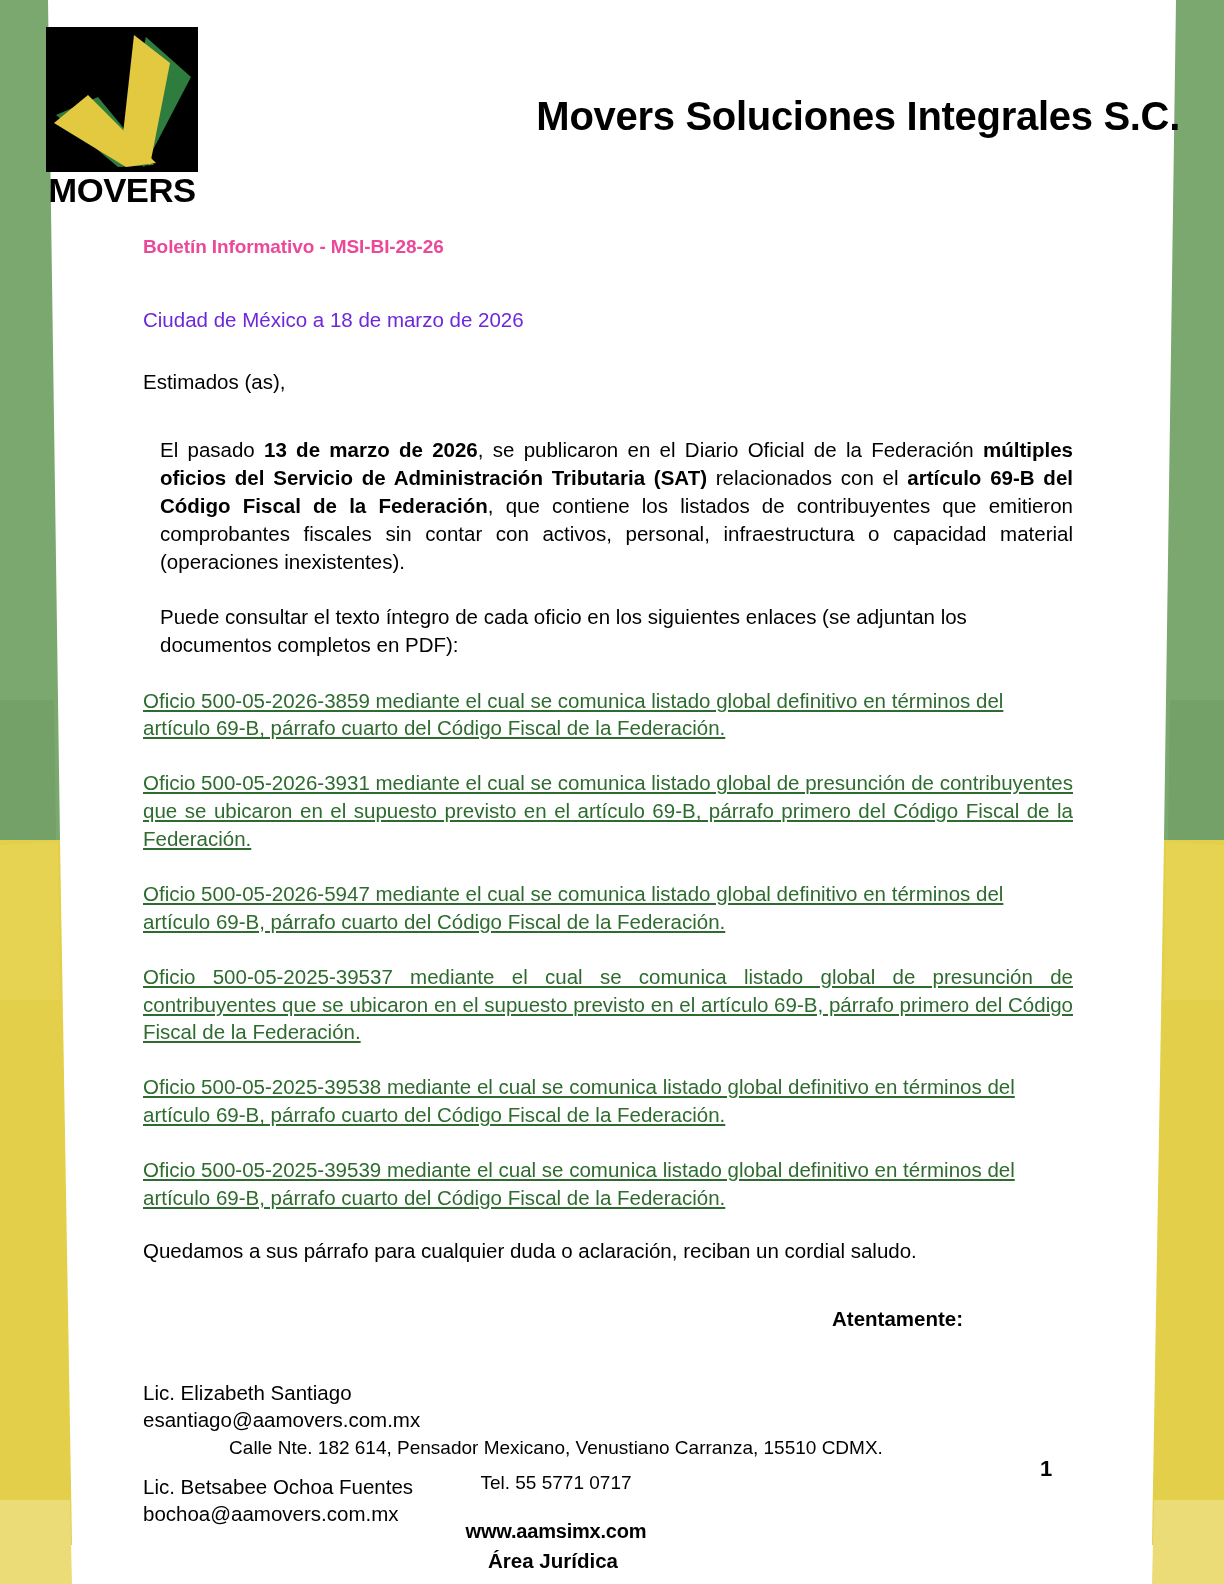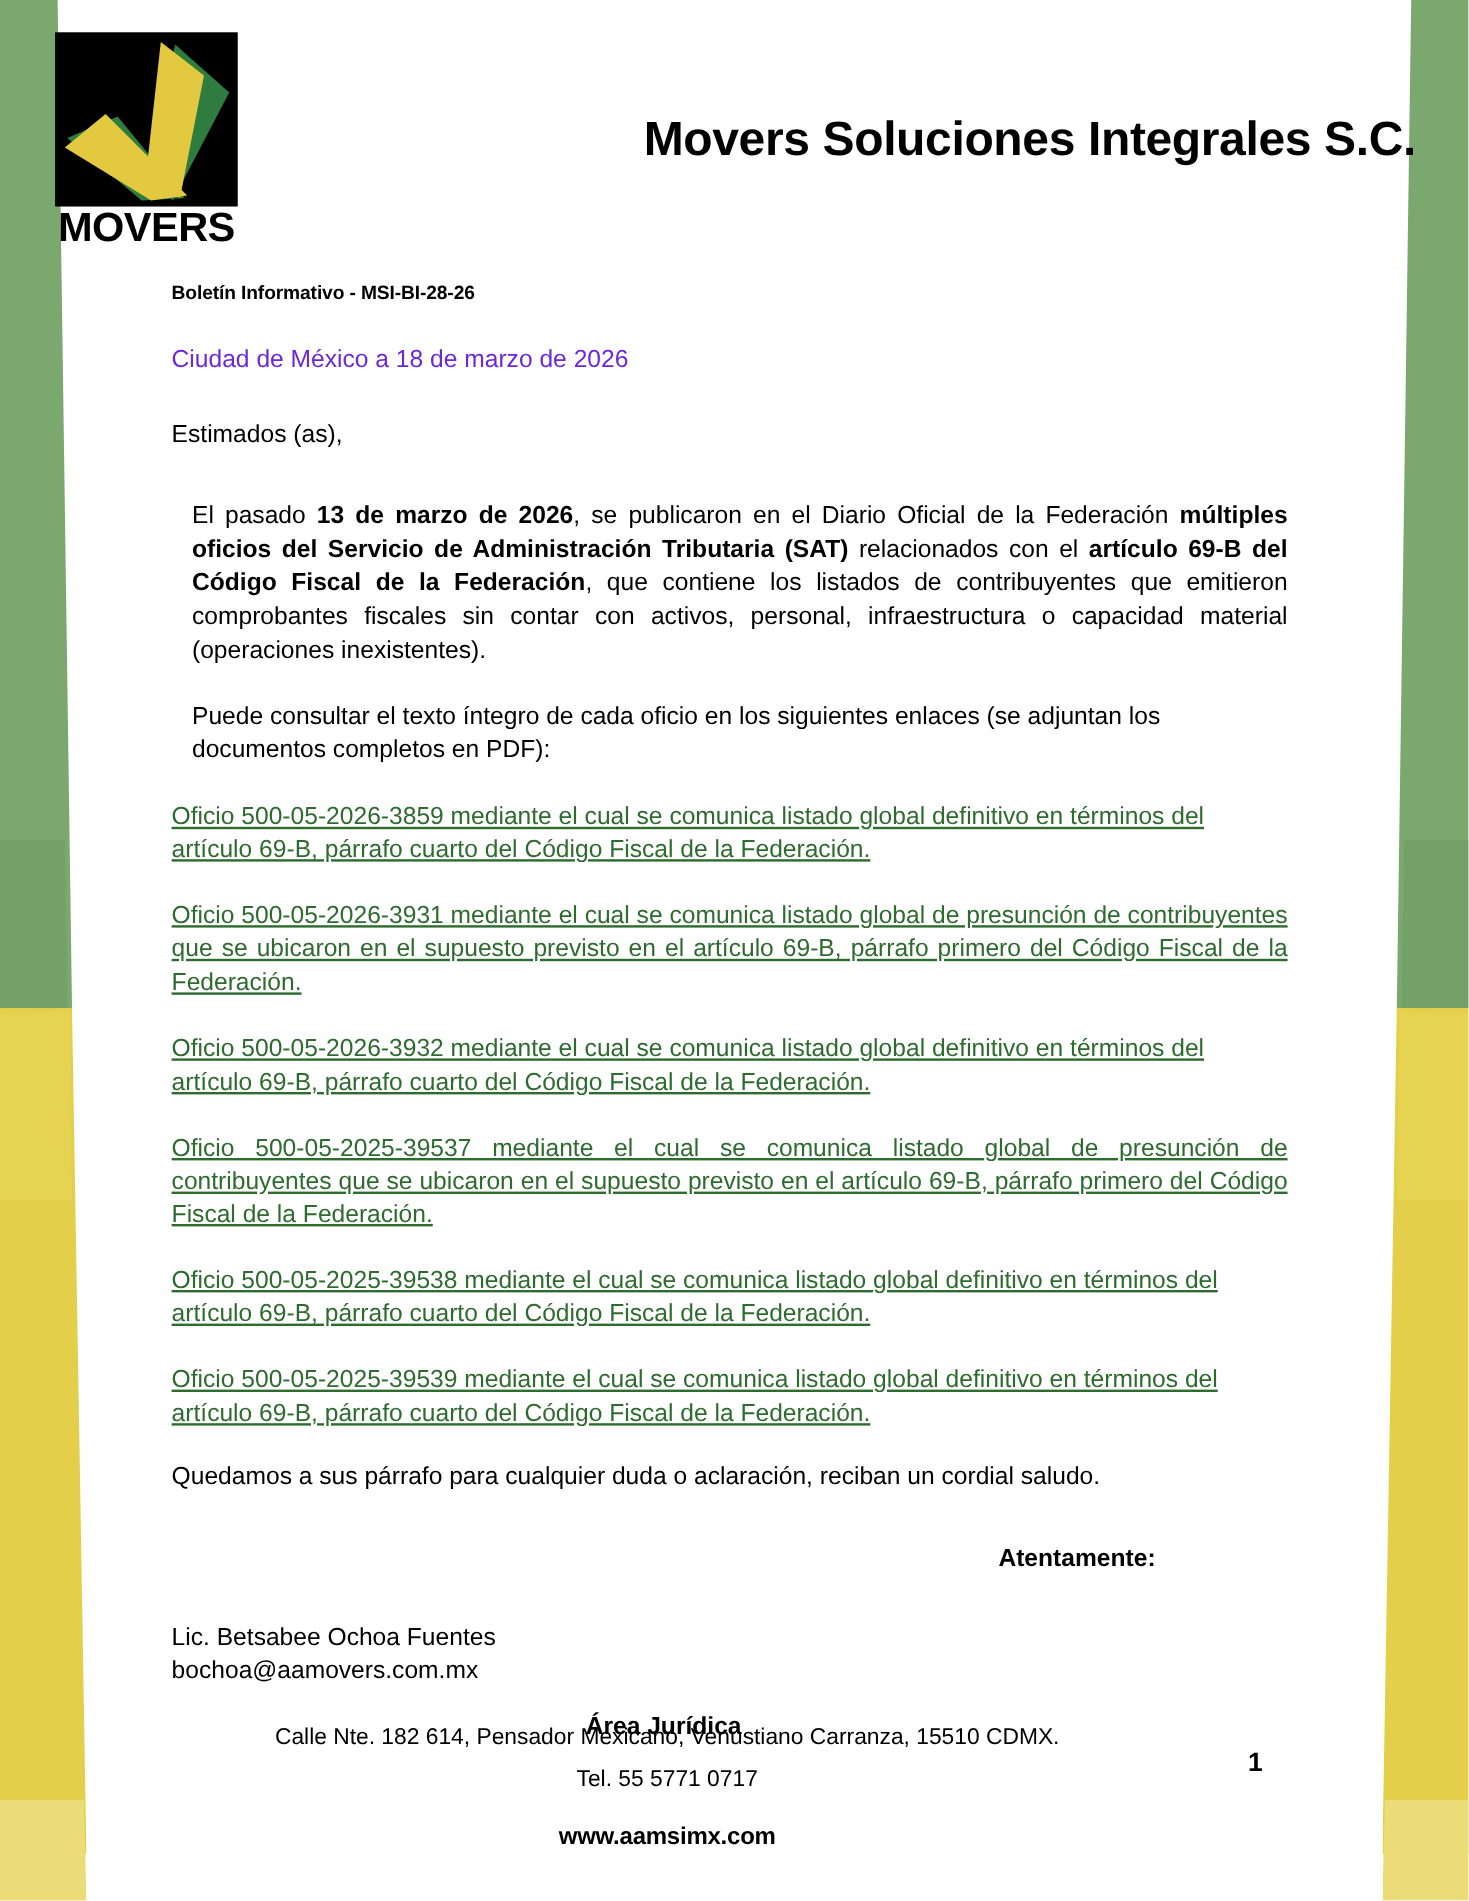--- a/index.html
+++ b/index.html
@@ -81,24 +81,24 @@
 
   
   .content {
     position: absolute;
     left: 143px;
     top: 236px;
     width: 930px;
   }
 
   .bulletin-id {
-    font-size: 16px;
-    font-weight: bold;
-    color: #000000;
-    margin: 0 0 34px 0;
+    font-size: 19px;
+    font-weight: bold;
+    color: #ec4899;
+    margin: 0 0 50px 0;
     letter-spacing: -0.1px;
   }
 
   .date-line {
     font-size: 20.5px;
     margin: 0 2px 38px 0;
     color: #6d28d9;
   }
 
   .greeting {
@@ -247,31 +247,32 @@
 
     <div class="greeting">Estimados (as),</div>
 
     <p class="para"><span>El pasado </span><b>13 de marzo de 2026</b><span>, se publicaron en el Diario Oficial de la Federación </span><b>múltiples oficios del Servicio de Administración Tributaria (SAT)</b><span> relacionados con el </span><b>artículo 69-B del Código Fiscal de la Federación</b><span>, que contiene los listados de contribuyentes que emitieron comprobantes fiscales sin contar con activos, personal, infraestructura o capacidad material (operaciones inexistentes).</span></p>
 
     <p class="para para-left">Puede consultar el texto íntegro de cada oficio en los siguientes enlaces (se adjuntan los documentos completos en PDF):</p>
 
     <div>
         <span class="link-para nojust">Oficio 500-05-2026-3859 mediante el cual se comunica listado global definitivo en términos del artículo 69-B, párrafo cuarto del Código Fiscal de la Federación.</span>
         <span class="link-para">Oficio 500-05-2026-3931 mediante el cual se comunica listado global de presunción de contribuyentes que se ubicaron en el supuesto previsto en el artículo 69-B, párrafo primero del Código Fiscal de la Federación.</span>
-        <span class="link-para nojust">Oficio 500-05-2026-3932 mediante el cual se comunica listado global definitivo en términos del artículo 69-B, párrafo cuarto del Código Fiscal de la Federación.</span>
+        <span class="link-para nojust">Oficio 500-05-2026-5947 mediante el cual se comunica listado global definitivo en términos del artículo 69-B, párrafo cuarto del Código Fiscal de la Federación.</span>
         <span class="link-para">Oficio 500-05-2025-39537 mediante el cual se comunica listado global de presunción de contribuyentes que se ubicaron en el supuesto previsto en el artículo 69-B, párrafo primero del Código Fiscal de la Federación.</span>
         <span class="link-para nojust">Oficio 500-05-2025-39538 mediante el cual se comunica listado global definitivo en términos del artículo 69-B, párrafo cuarto del Código Fiscal de la Federación.</span>
         <span class="link-para nojust">Oficio 500-05-2025-39539 mediante el cual se comunica listado global definitivo en términos del artículo 69-B, párrafo cuarto del Código Fiscal de la Federación.</span>
       </div>
 
     <p class="closing">Quedamos a sus párrafo para cualquier duda o aclaración, reciban un cordial saludo.</p>
 
     <p class="atentamente">Atentamente:</p>
 
     <div>
+        <div class="signer"><span>Lic. Elizabeth Santiago</span><span class="email">esantiago@aamovers.com.mx</span></div>
         <div class="signer signer2"><span>Lic. Betsabee Ochoa Fuentes</span><span class="email">bochoa@aamovers.com.mx</span></div>
       </div>
 
     <p class="area">Área Jurídica</p>
   </div>
 
   <div class="footer">
     <p class="footer-address">Calle Nte. 182 614, Pensador Mexicano, Venustiano Carranza, 15510 CDMX.</p>
     <p class="footer-tel">Tel. 55 5771 0717</p>
     <p class="footer-web">www.aamsimx.com</p>

